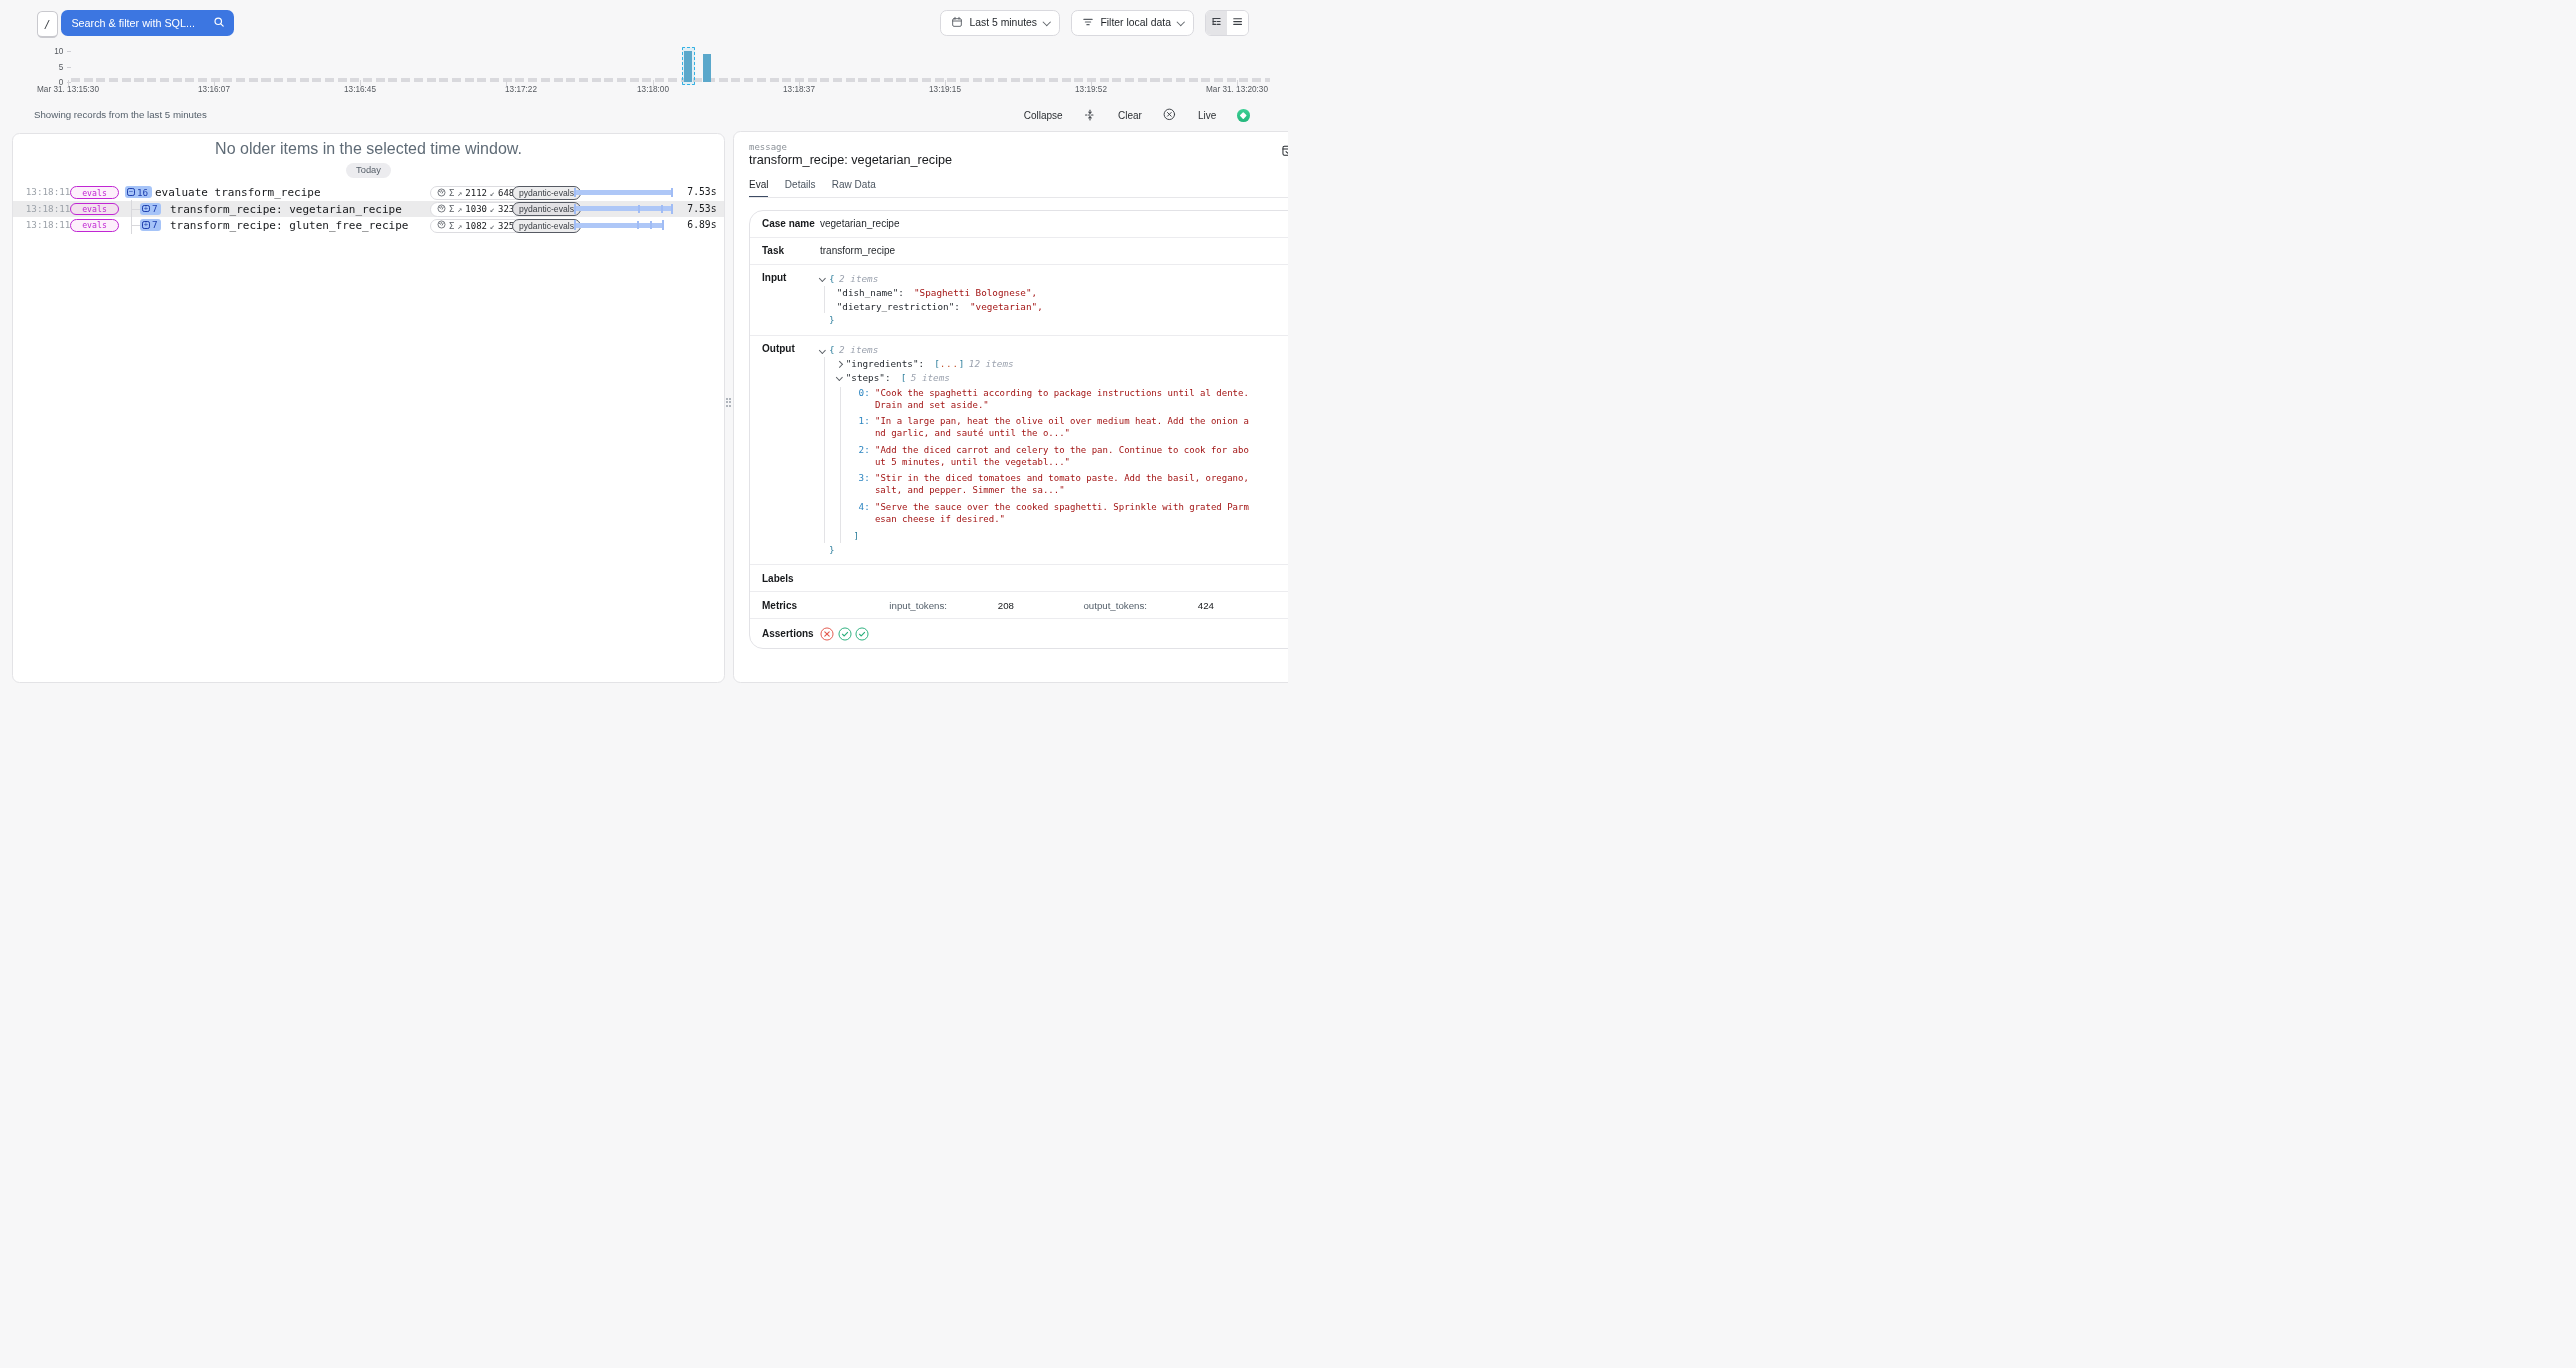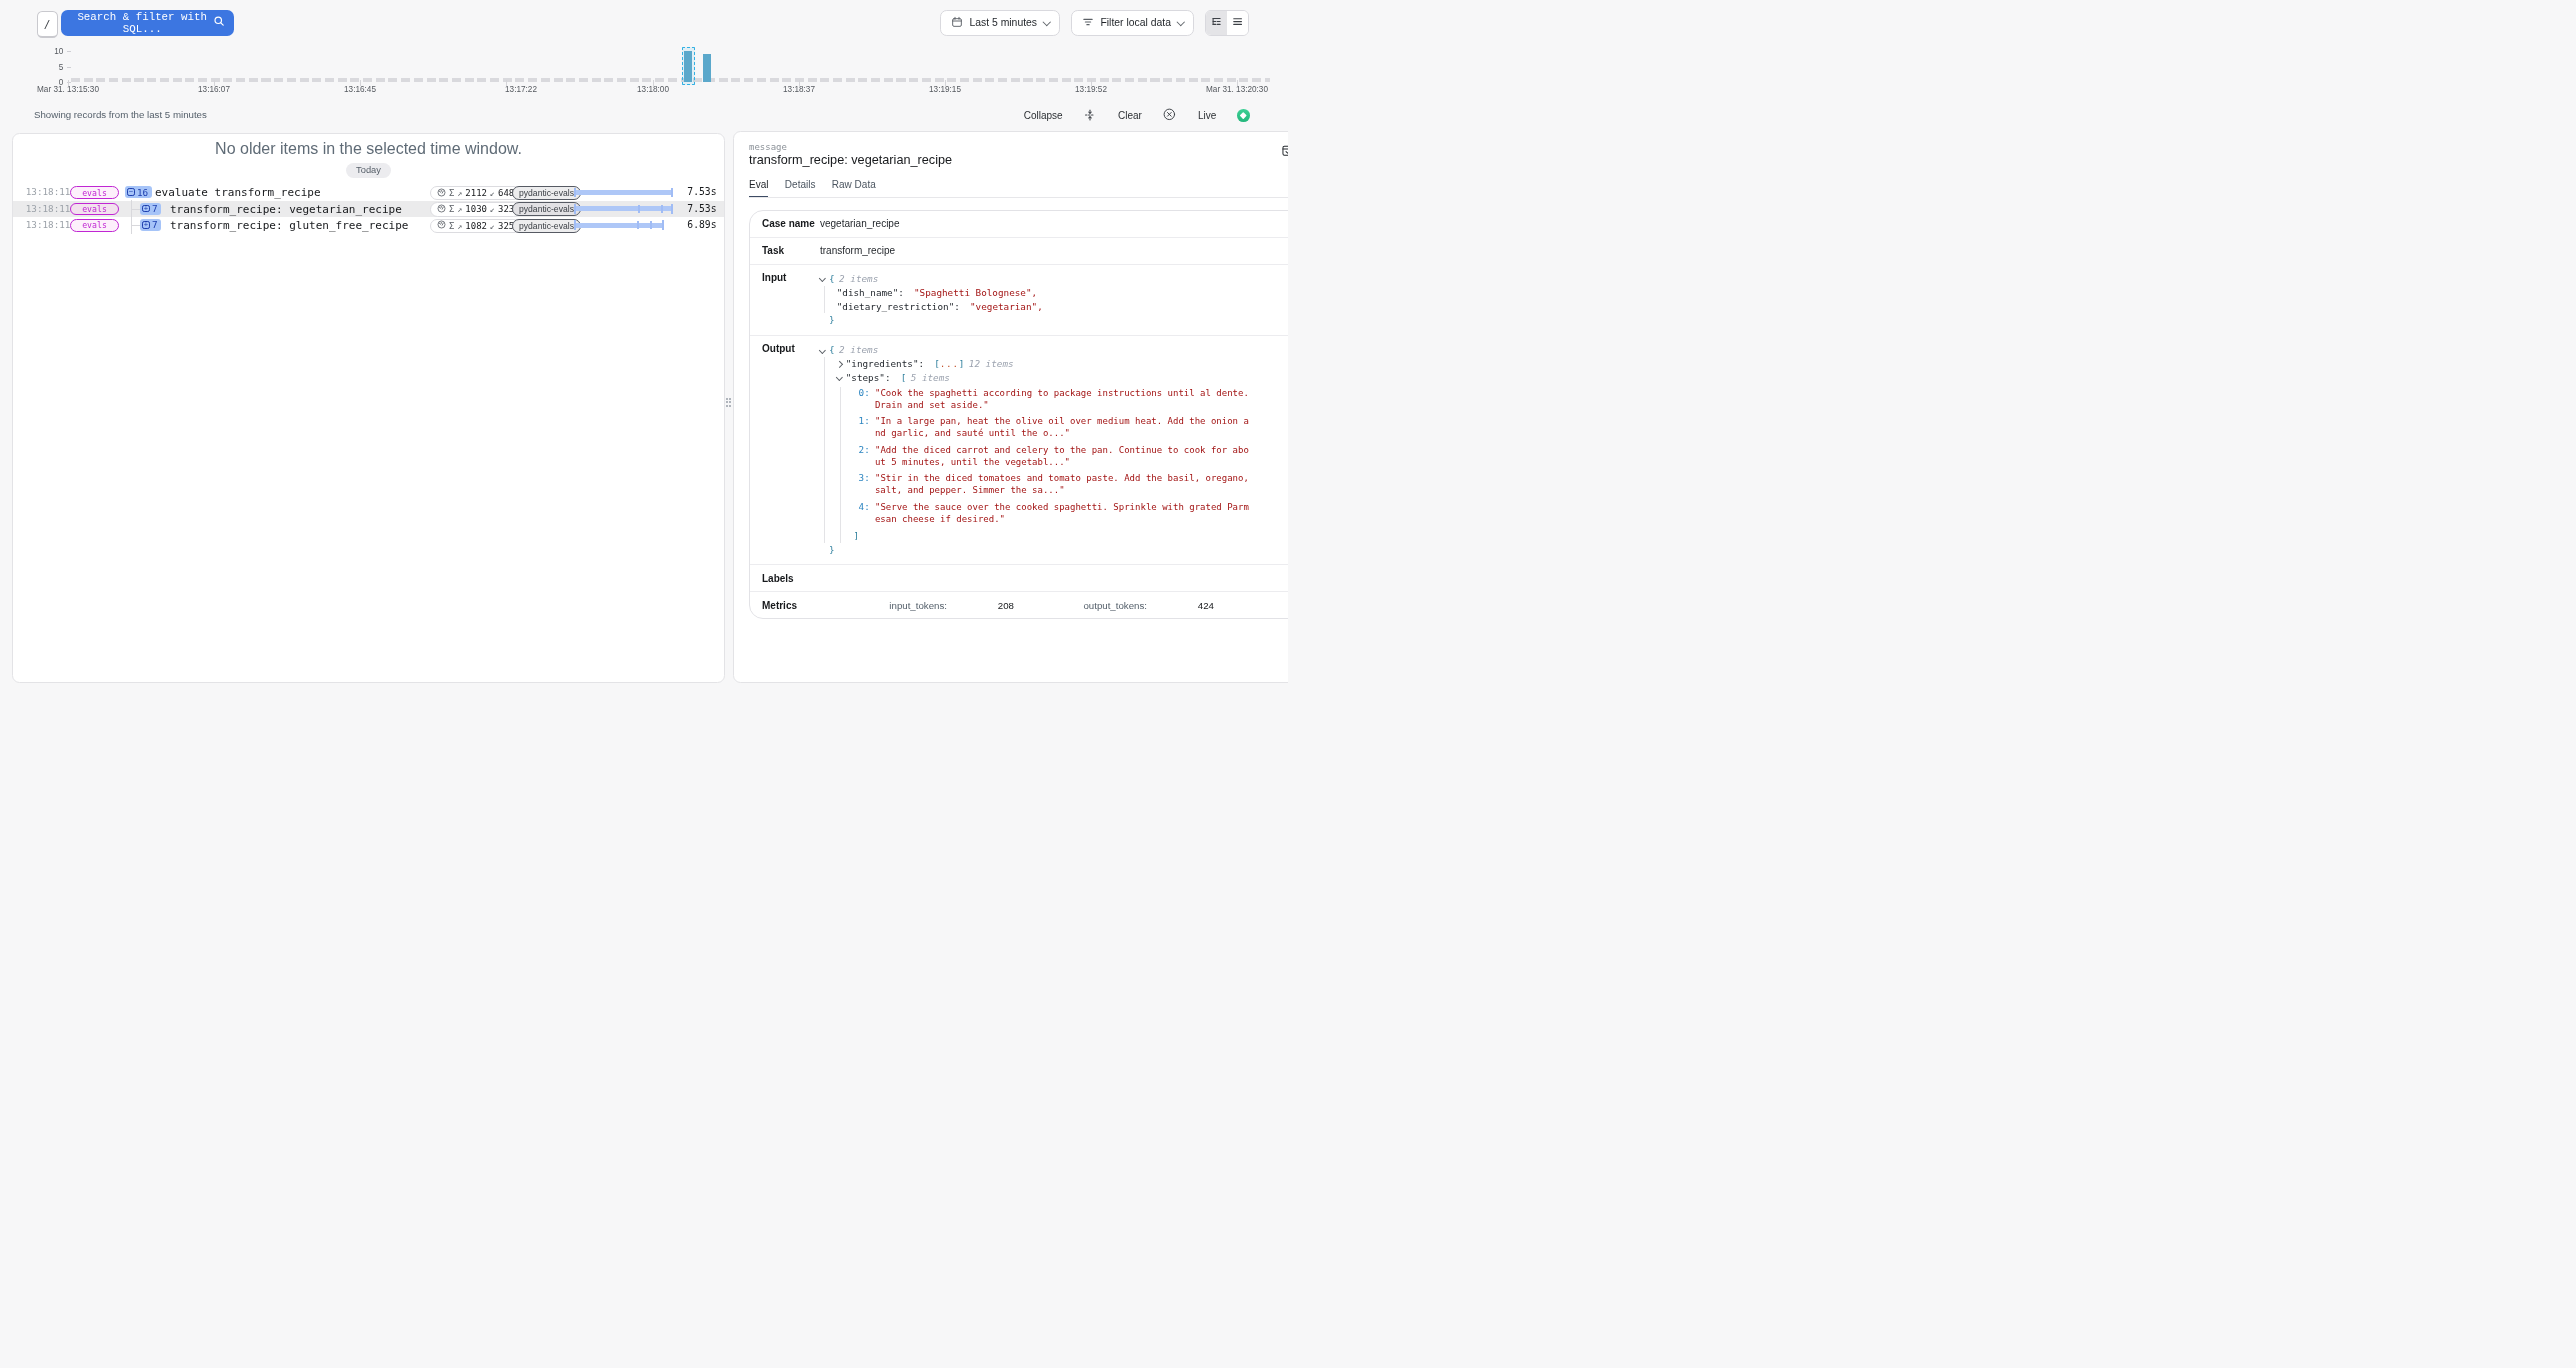--- a/index.html
+++ b/index.html
@@ -15,21 +15,21 @@
   .keycap{
     position:absolute;left:37px;top:11.2px;width:18.6px;height:24px;
     background:#fff;border:0.7px solid #c9c9ce;border-bottom-width:2.2px;border-radius:5.2px;
     display:flex;align-items:center;justify-content:center;
     font-size:10.4px;color:#3c4046;font-style:italic;
   }
   .search-btn{
     position:absolute;left:61px;top:9.7px;width:173px;height:26px;
     background:#3c76e1;border:none;border-radius:6.7px;cursor:pointer;
     display:flex;align-items:center;justify-content:space-between;
-    padding:0 9px 0 10.4px;color:#fff;font-size:10.8px;font-family:Liberation Mono, monospace;
+    padding:0 9px 0 10.4px;color:#fff;font-size:10.8px;font-family:Liberation Sans, sans-serif;
   }
   .topbar-right{position:absolute;right:39px;top:9.7px;display:flex;gap:11.2px;align-items:center;}
   .tb-btn{
     height:26px;background:#fff;border:0.7px solid #d9d9de;border-radius:6.7px;
     display:flex;align-items:center;gap:6.7px;padding:0 9.7px;font-size:10.4px;color:#1f2328;
     font-family:inherit;cursor:pointer;
   }
   .cv{display:inline-block;width:4.5px;height:4.5px;border-right:1.2px solid #5b6066;border-bottom:1.2px solid #5b6066;}
   .cv.down{transform:rotate(45deg) translate(-0.7px,-0.7px);}
   .cv.right{transform:rotate(-45deg);}
@@ -516,15 +516,39 @@
             <span class="m-key">output_tokens:</span>
             <span class="m-val">424</span>
           </div>
         <div class="m-row">
             <span class="m-key">requests:</span>
             <span class="m-val">1</span>
           </div>
       </div>
     </div>
 
+    <div class="f-row">
+      <span class="f-label">Assertions</span>
+      <div class="assert-icons" id="assertions">
+          <span style="display: inline-flex;">
+            <svg width="14" height="14" viewBox="0 0 19 19">
+              <circle cx="9.5" cy="9.5" r="8.2" fill="none" stroke="#e2574b" stroke-width="1.3"></circle>
+              <line x1="6.5" y1="6.5" x2="12.5" y2="12.5" stroke="#e2574b" stroke-width="1.5" stroke-linecap="round"></line>
+              <line x1="12.5" y1="6.5" x2="6.5" y2="12.5" stroke="#e2574b" stroke-width="1.5" stroke-linecap="round"></line>
+            </svg>
+          </span>
+          <span style="display: inline-flex;">
+            <svg width="14" height="14" viewBox="0 0 19 19">
+              <circle cx="9.5" cy="9.5" r="8.2" fill="none" stroke="#27ae7a" stroke-width="1.3"></circle>
+              <polyline points="6,9.8 8.5,12.2 13,7.4" fill="none" stroke="#27ae7a" stroke-width="1.5" stroke-linecap="round" stroke-linejoin="round"></polyline>
+            </svg>
+          </span>
+          <span style="display: inline-flex;">
+            <svg width="14" height="14" viewBox="0 0 19 19">
+              <circle cx="9.5" cy="9.5" r="8.2" fill="none" stroke="#27ae7a" stroke-width="1.3"></circle>
+              <polyline points="6,9.8 8.5,12.2 13,7.4" fill="none" stroke="#27ae7a" stroke-width="1.5" stroke-linecap="round" stroke-linejoin="round"></polyline>
+            </svg>
+          </span>
+        </div>
+    </div>
   </div>
 </div>
 
 
 </body></html>

